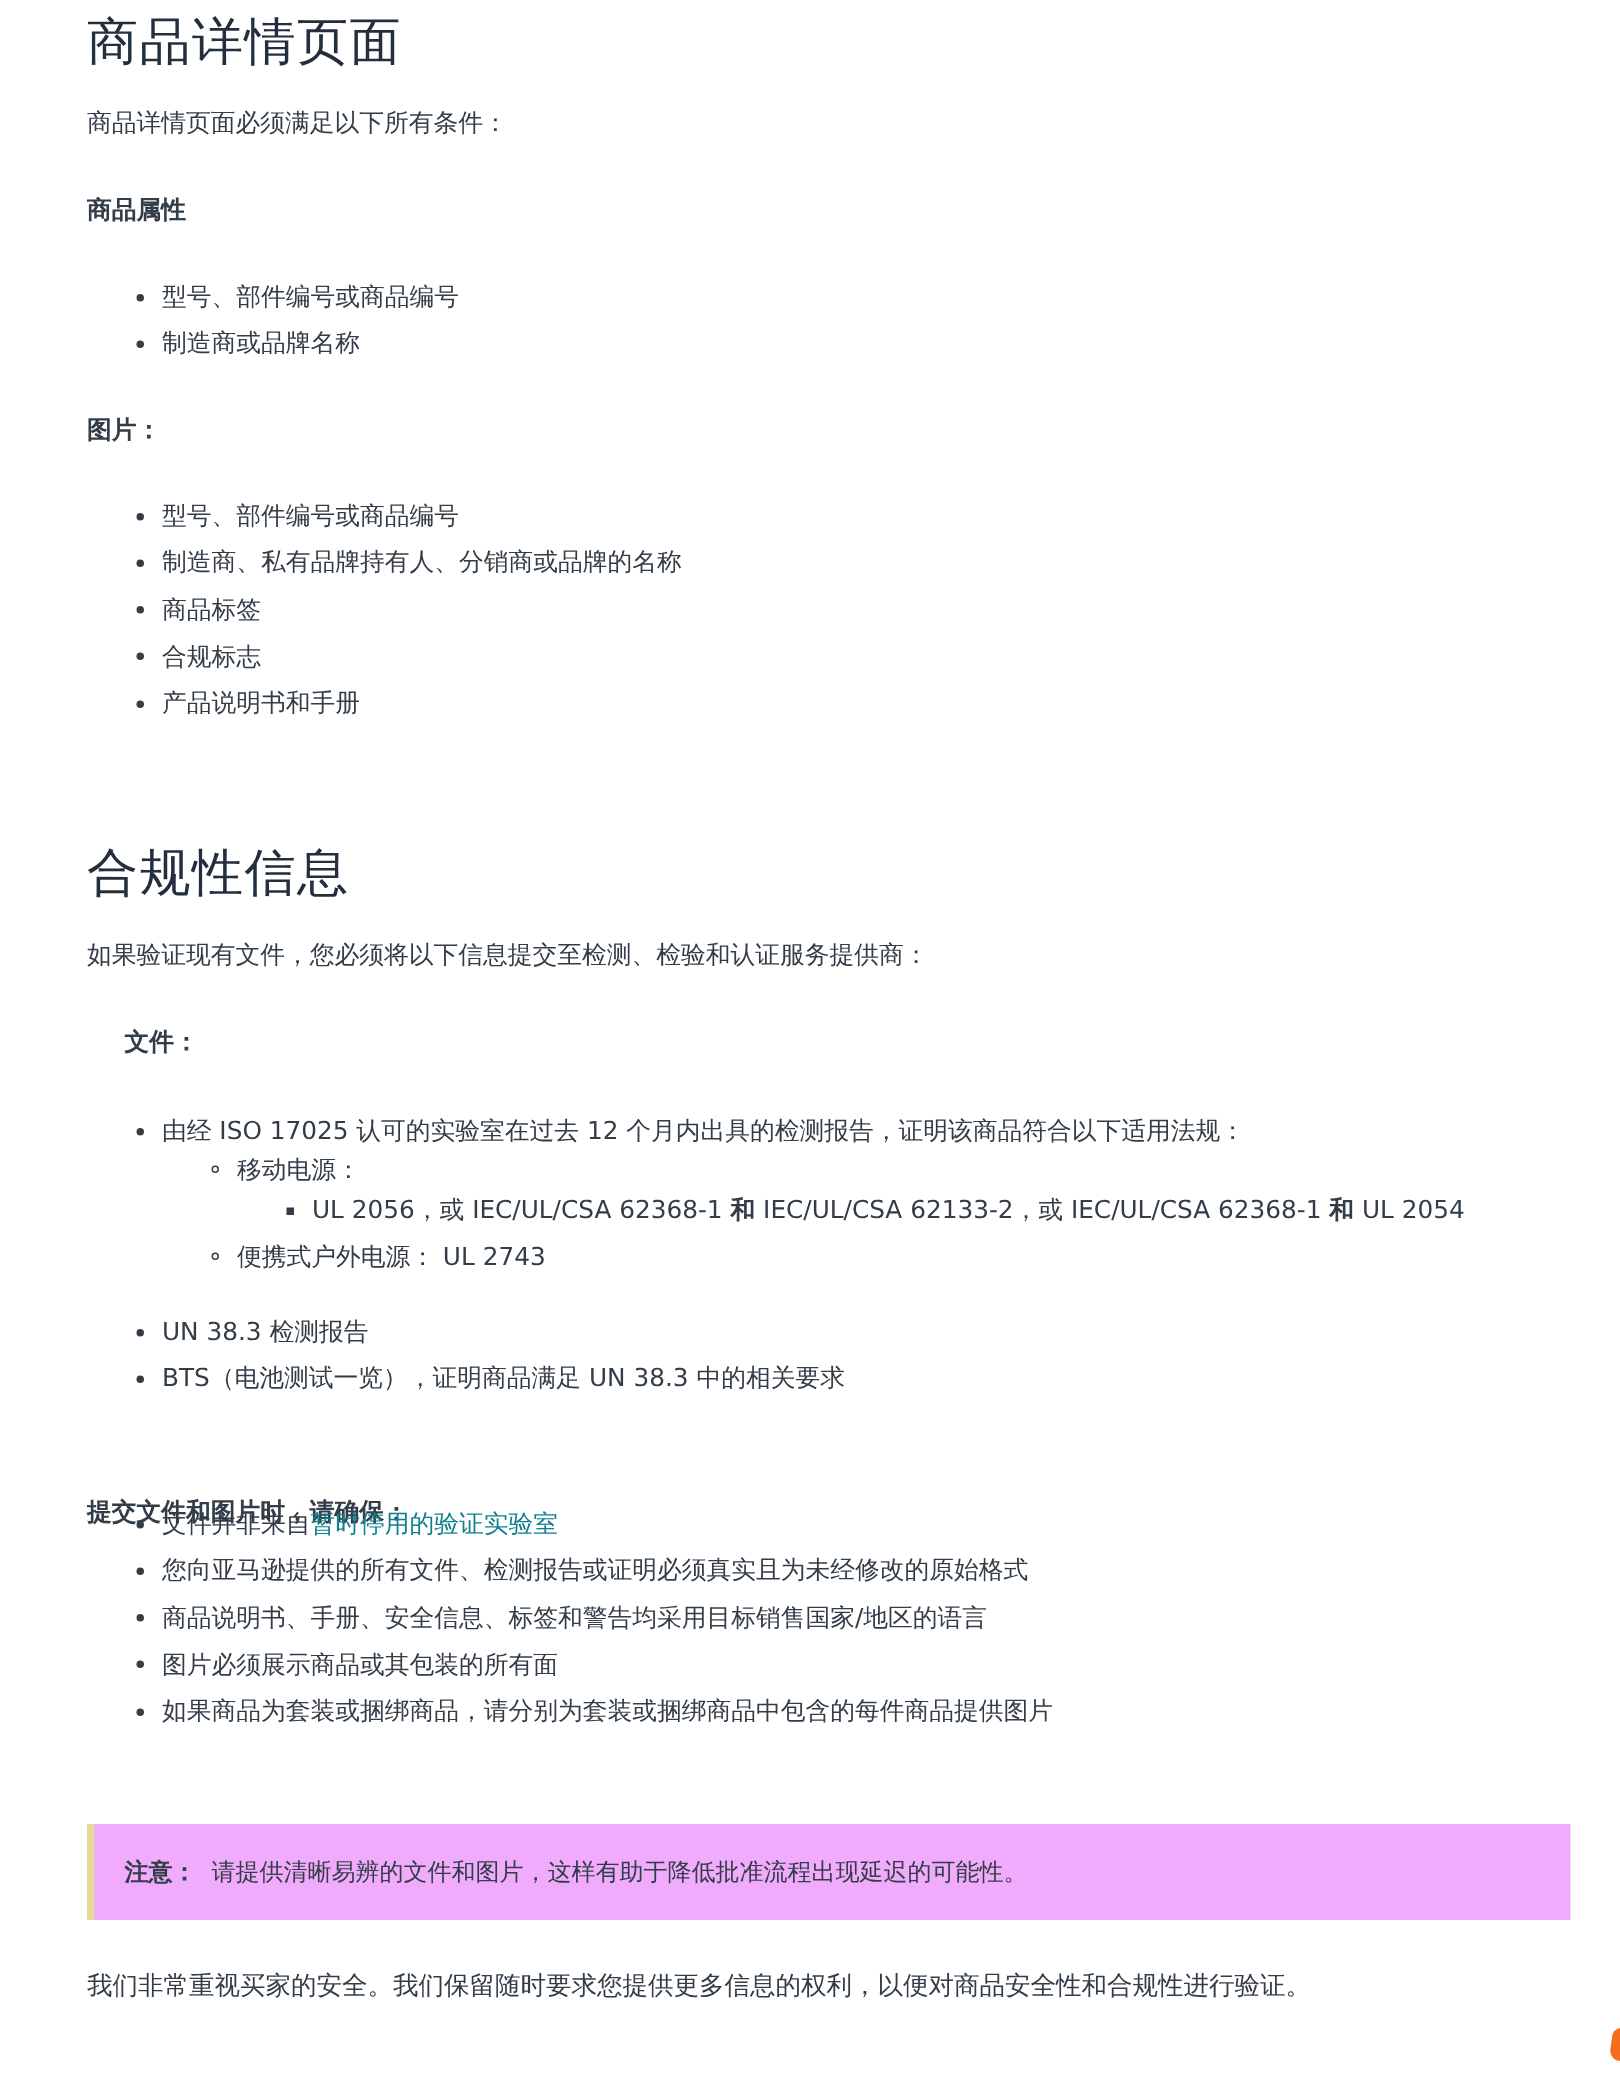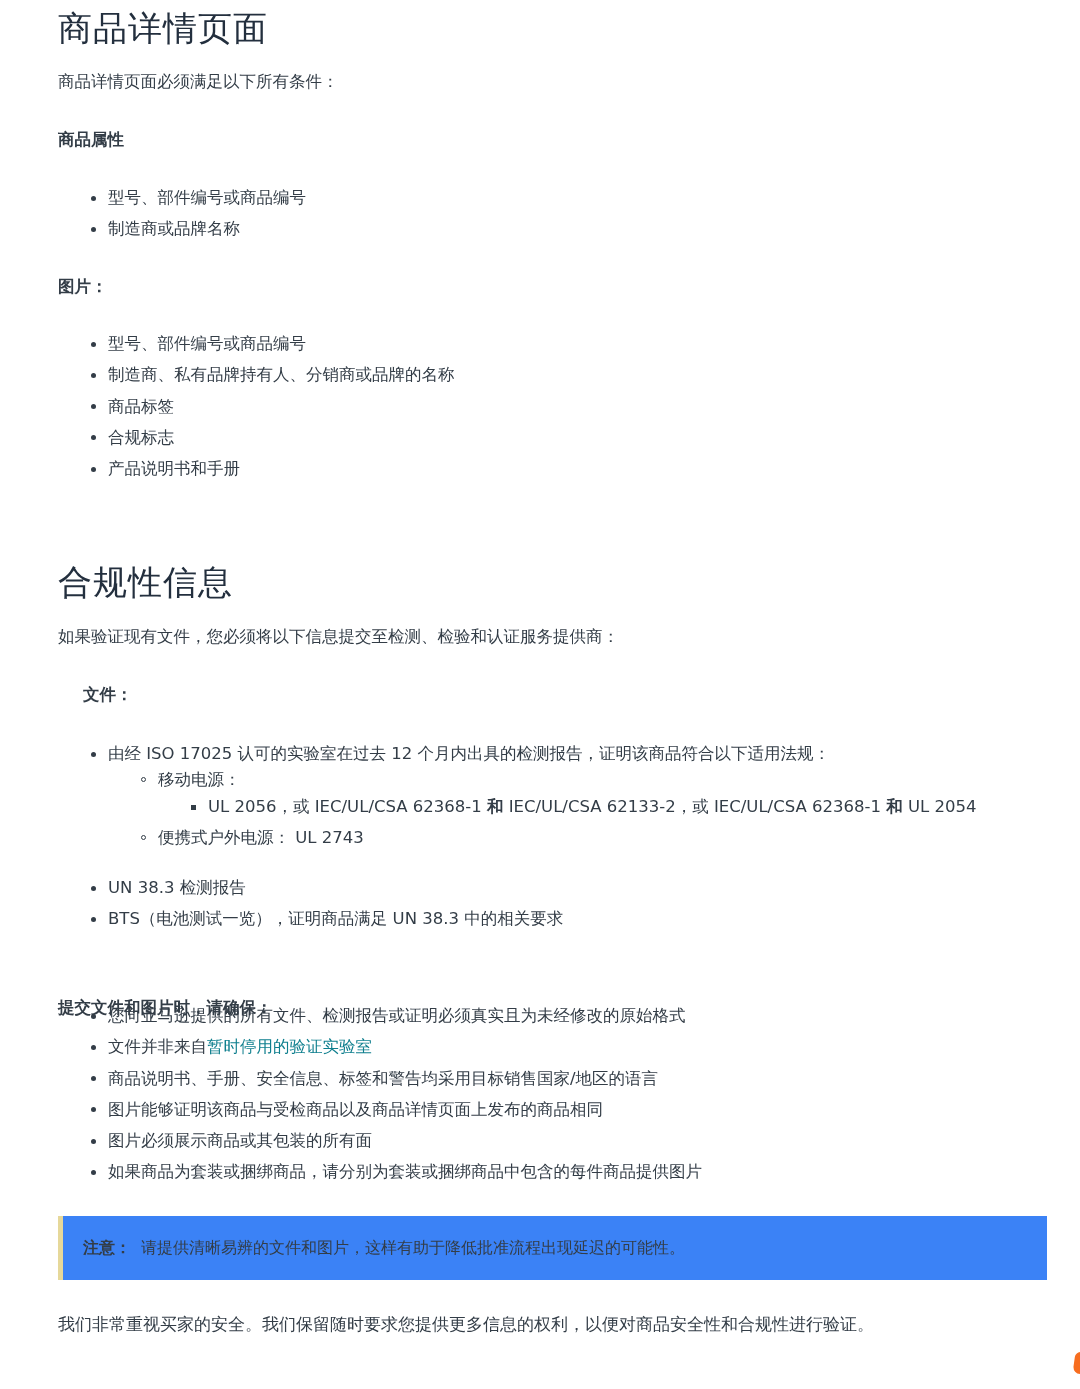--- a/index.html
+++ b/index.html
@@ -93,21 +93,21 @@
     a.link {
       color: #0f7f8e;
       text-decoration: none;
     }
     .note {
       position: absolute;
       left: 58px;
       top: 1216px;
       width: 989px;
       height: 64px;
-      background: #3b82f6;
+      background: #f0abfc;
       border-left: 5px solid #e6d89a;
       box-sizing: border-box;
       padding-left: 20px;
       font-size: 16px;
       line-height: 64px;
       color: #333d47;
     }
     .note .label { font-weight: bold; margin-right: 10px; }
     .abs { position: absolute; left: 58px; }
     .corner-widget {
@@ -162,24 +162,23 @@
   <li>便携式户外电源： UL 2743</li>
 </ul>
 <ul class="abs" style="top:872px; left:58px;">
   <li class="l1">UN 38.3 检测报告</li>
   <li class="l1">BTS（电池测试一览），证明商品满足 UN 38.3 中的相关要求</li>
 </ul>
 
 <p class="sub abs" style="top:996px;">提交文件和图片时，请确保：</p>
 
 <ul class="abs" style="top:1000px; left:58px;">
+  <li class="l1"><span>文件并非来自</span><a class="link" href="#">暂时停用的验证实验室</a></li>
   <li class="l1">您向亚马逊提供的所有文件、检测报告或证明必须真实且为未经修改的原始格式</li>
-  <li class="l1"><span>文件并非来自</span><a class="link" href="#">暂时停用的验证实验室</a></li>
   <li class="l1">商品说明书、手册、安全信息、标签和警告均采用目标销售国家/地区的语言</li>
-  <li class="l1">图片能够证明该商品与受检商品以及商品详情页面上发布的商品相同</li>
   <li class="l1">图片必须展示商品或其包装的所有面</li>
   <li class="l1">如果商品为套装或捆绑商品，请分别为套装或捆绑商品中包含的每件商品提供图片</li>
 </ul>
 
 <div class="note">
   <span class="label">注意：</span><span>请提供清晰易辨的文件和图片，这样有助于降低批准流程出现延迟的可能性。</span>
 </div>
 
 <p class="p abs" style="top:1312px; font-size:17px;">我们非常重视买家的安全。我们保留随时要求您提供更多信息的权利，以便对商品安全性和合规性进行验证。</p>
 

